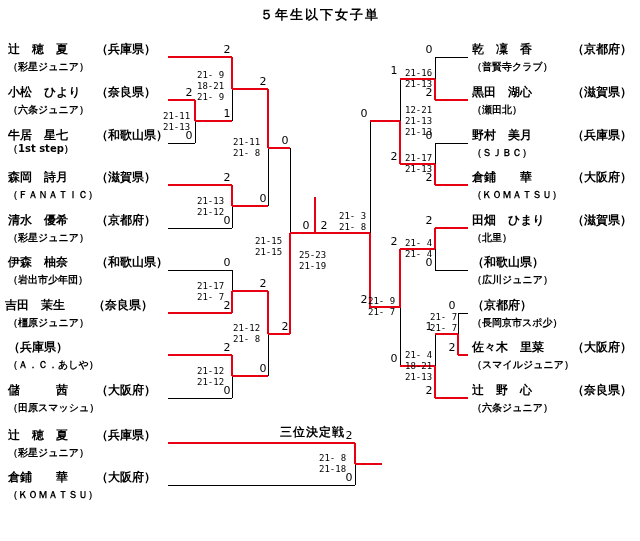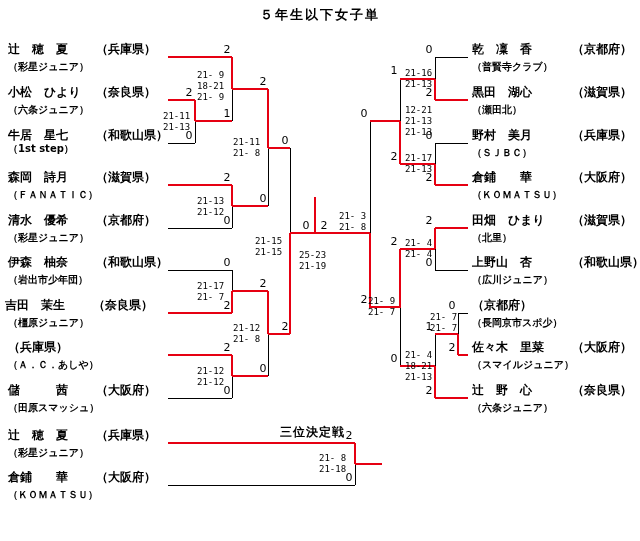--- a/index.html
+++ b/index.html
@@ -89,21 +89,20 @@
       <span class="nm">倉鋪　　華</span>
       <span>（大阪府）</span>
     </div>
   <div class="club" style="left:472px;top:188px">（ＫＯＭＡＴＳＵ）</div>
   <div class="pname rgt" style="left:472px;top:212px">
       <span class="nm">田畑　ひまり</span>
       <span>（滋賀県）</span>
     </div>
   <div class="club" style="left:472px;top:231px">（北里）</div>
   <div class="pname rgt" style="left:472px;top:254px">
-      <span class="nm">上野山　杏</span>
       <span>（和歌山県）</span>
     </div>
   <div class="club" style="left:472px;top:273px">（広川ジュニア）</div>
   <div class="pname rgt" style="left:472px;top:297px">
       <span>（京都府）</span>
     </div>
   <div class="club" style="left:472px;top:316px">（長岡京市スポ少）</div>
   <div class="pname rgt" style="left:472px;top:339px">
       <span class="nm">佐々木　里菜</span>
       <span>（大阪府）</span>

